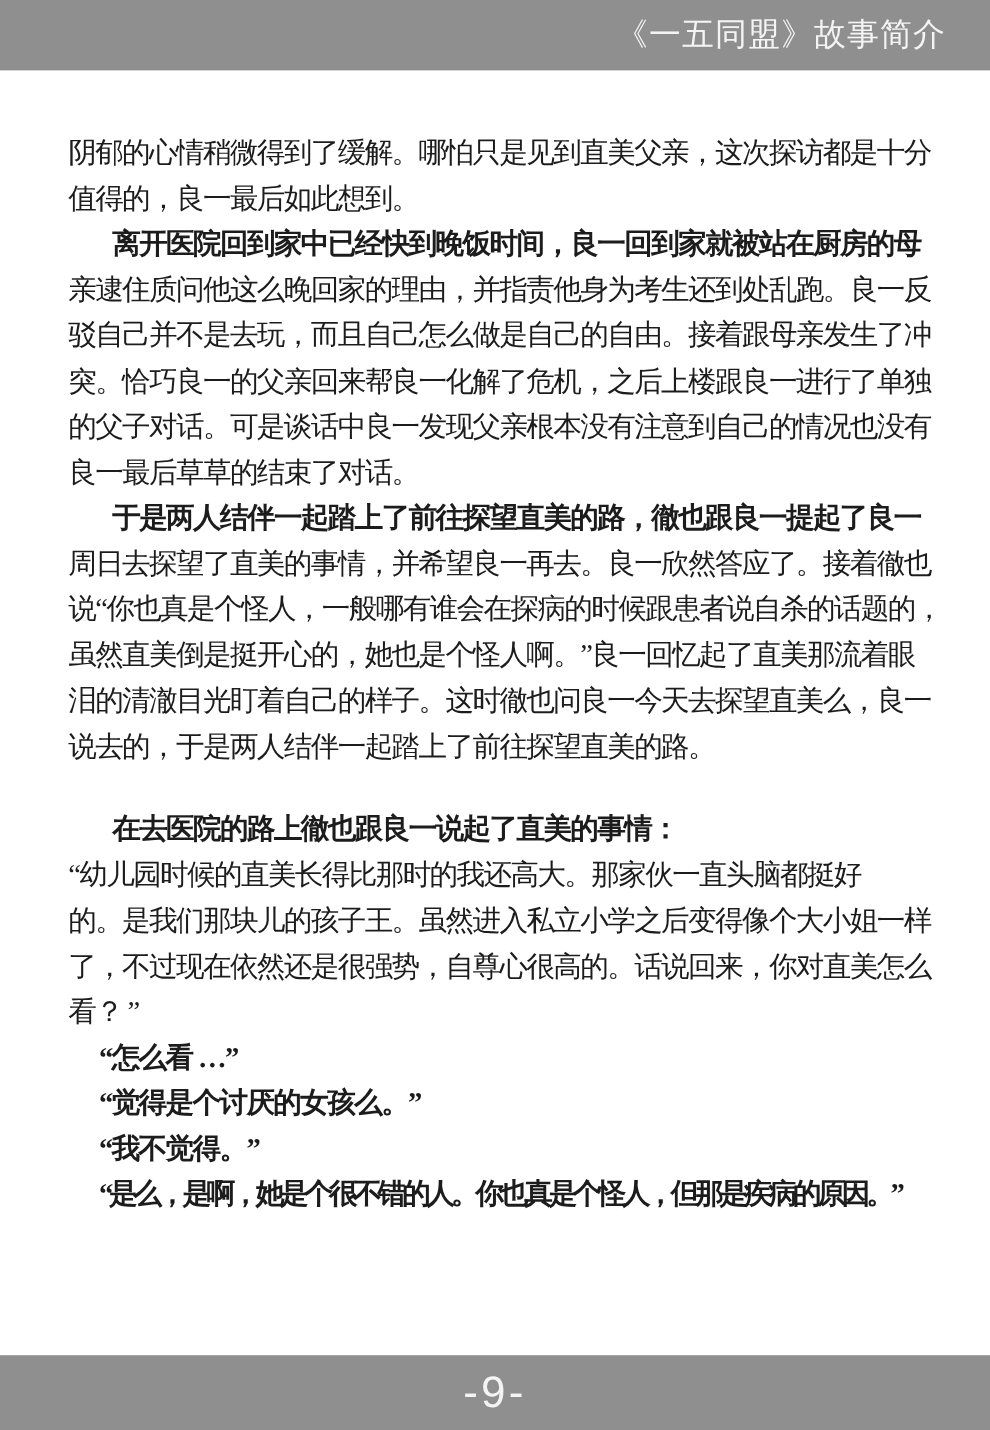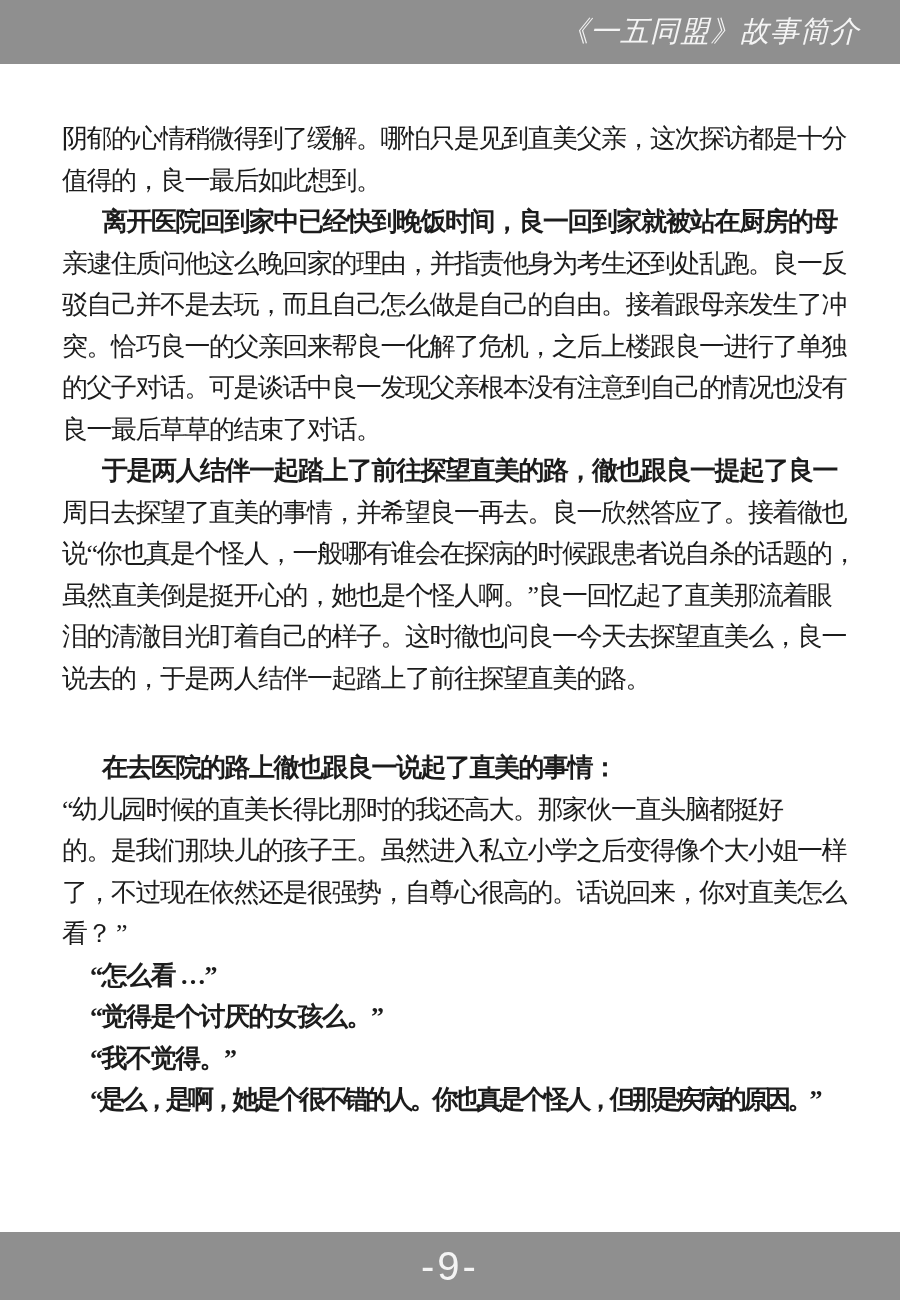--- a/index.html
+++ b/index.html
@@ -21,21 +21,20 @@
     position: absolute;
     top: 0; left: 0;
     width: 100%;
     height: 64px;
     background: var(--bar-gray, #8F8F8F);
     display: flex;
     align-items: center;
     justify-content: flex-end;
     box-sizing: border-box;
     padding-right: 40px;
-    font-style: italic;
   }
   .topbar .title {
     color: var(--bar-text, #F4F4F4);
     font-family: "Liberation Sans", "DejaVu Sans", sans-serif;
     font-weight: 300;
     font-size: 29px;
     letter-spacing: 1px;
   }
   .content {
     position: absolute;
@@ -50,21 +49,21 @@
   }
   .ln {
     font-size: 26px;
     line-height: 41.5px;
     letter-spacing: -1.5px;
     white-space: nowrap;
     color: var(--ink, #1C1C1C);
   }
   .ind    { padding-left: 40px; font-weight: bold; }   
   .ind-d  { padding-left: 28px; font-weight: bold; }   
-  .gap    { margin-top: 48px; }     
+  .gap    { margin-top: 34px; }     
   .tight  { letter-spacing: -3.8px; } 
   .bottombar {
     position: absolute;
     left: 0;
     bottom: 0;
     width: 100%;
     height: 68px;
     background: var(--bar-gray, #8F8F8F);
     display: flex;
     align-items: center;

